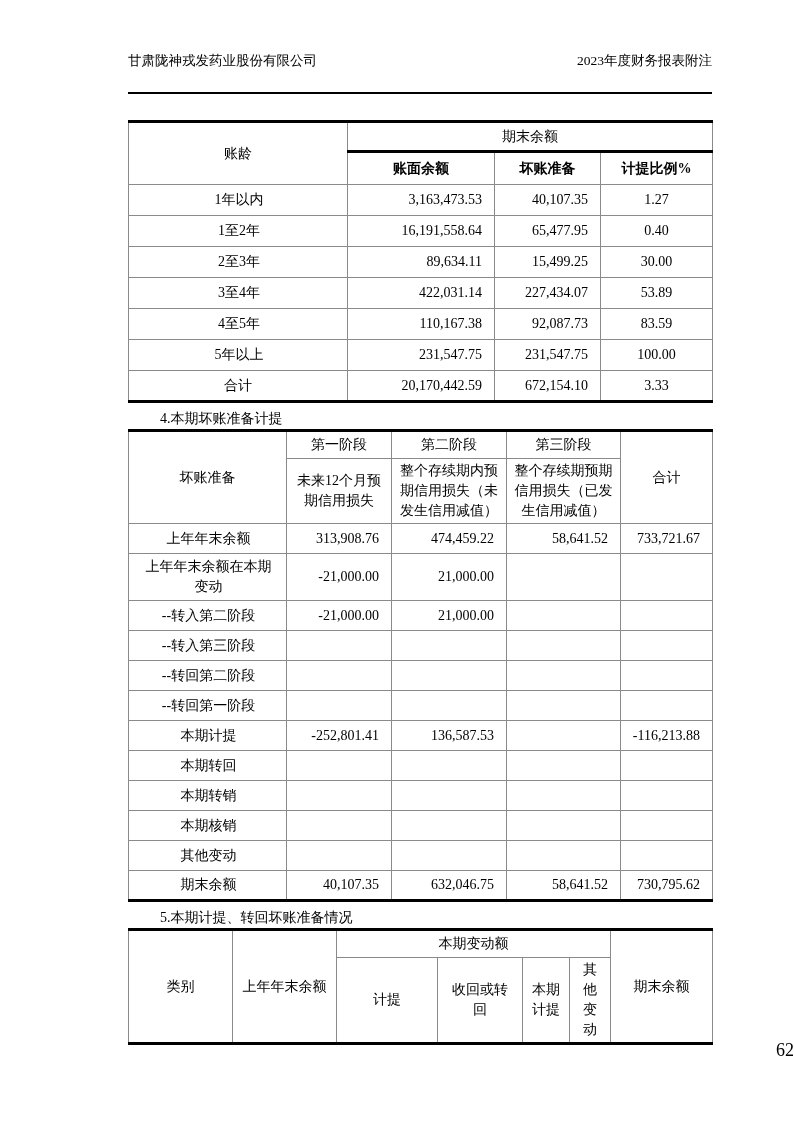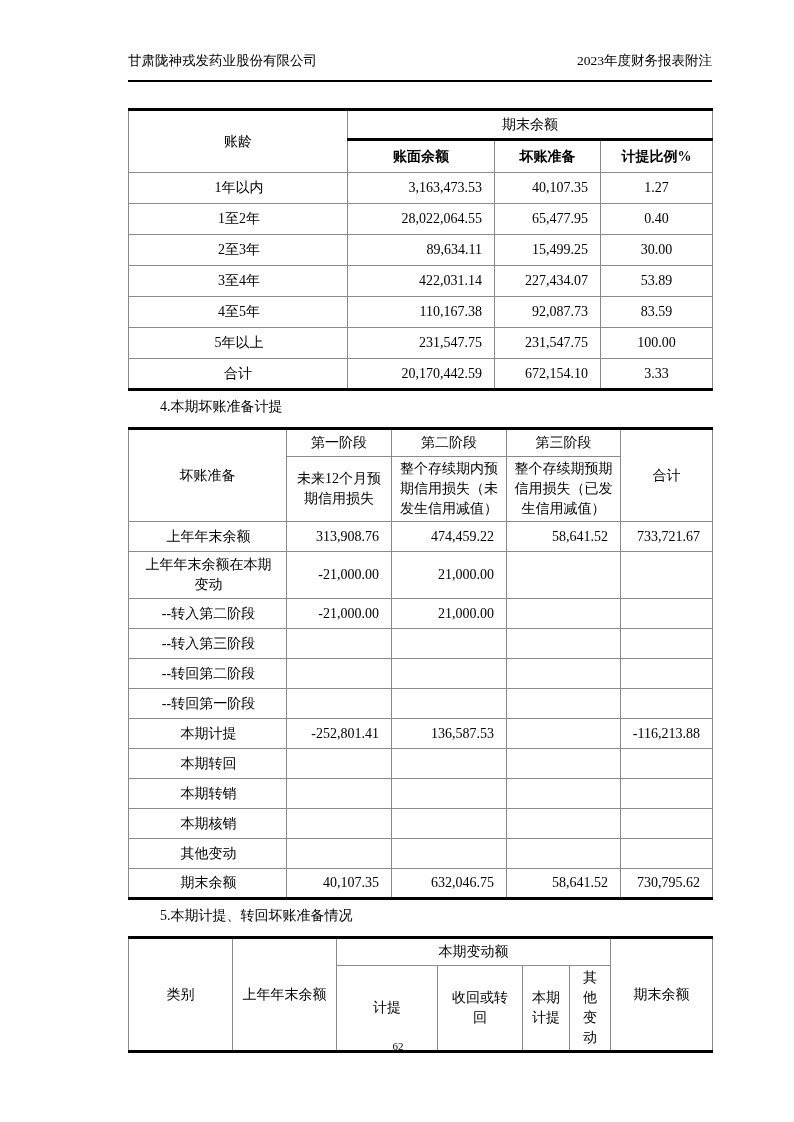--- a/index.html
+++ b/index.html
@@ -11,21 +11,21 @@
     font-family: "Liberation Serif", "DejaVu Serif", serif;
     color: #000;
     font-size: 14px;
     padding: 52px 82px 0 128px;
     overflow: hidden;
   }
   .page-header {
     display: flex; justify-content: space-between; align-items: flex-end;
     font-size: 13.5px;
     border-bottom: 2px solid #000;
-    padding-bottom: 10px;
+    padding-bottom: 22px;
   }
   table {
     border-collapse: collapse;
     table-layout: fixed;
     width: 584px;
     border-top: 3px solid #000;
     border-bottom: 3px solid #000;
     border-left: 1px solid #8a8a8a;
     border-right: 1px solid #8a8a8a;
     font-size: 14px;
@@ -39,31 +39,31 @@
     vertical-align: middle;
     overflow: hidden;
   }
   .t1 { margin-top: 26px; }
   .t1 td { height: 31px; }
   .t1 .hr1 th { height: 30px; }
   .t1 .hr2 th { height: 33px; font-weight: bold; }
   .bb-thick { border-bottom: 3px solid #000 !important; }
   .lbl { text-align: center; padding-left: 10px; }
   .num { text-align: right; padding-right: 12px; }
-  .section-heading { padding: 7px 0 6px 32px; height: 36px; }
+  .section-heading { padding: 7px 0 6px 32px; height: 26px; }
   .t2 .hr1 th { height: 26px; }
   .t2 .hr2 th { height: 62px; padding: 2px 4px; }
   .t2 td { height: 30px; }
   .t3 .hr1 th { height: 27px; }
   .t3 .hr2 th { height: 73px; }
   .t3 .narrow  { padding: 2px 8px; }
   .t3 .xnarrow { padding: 2px 10px; }
   .page-number {
     position: absolute; left: 2px; right: 0; top: 1040px;
-    text-align: center; font-size: 11px;
+    text-align: right; font-size: 18px;
   }
 </style>
 </head>
 <body>
 
 <div class="page">
 
   <div class="page-header">
     <span>甘肃陇神戎发药业股份有限公司</span>
     <span>2023年度财务报表附注</span>
@@ -87,21 +87,21 @@
       <th>计提比例%</th>
     </tr>
     <tr>
       <td class="lbl">1年以内</td>
       <td class="num">3,163,473.53</td>
       <td class="num">40,107.35</td>
       <td>1.27</td>
     </tr>
     <tr>
       <td class="lbl">1至2年</td>
-      <td class="num">28,022,064.55</td>
+      <td class="num">16,191,558.64</td>
       <td class="num">65,477.95</td>
       <td>0.40</td>
     </tr>
     <tr>
       <td class="lbl">2至3年</td>
       <td class="num">89,634.11</td>
       <td class="num">15,499.25</td>
       <td>30.00</td>
     </tr>
     <tr>

